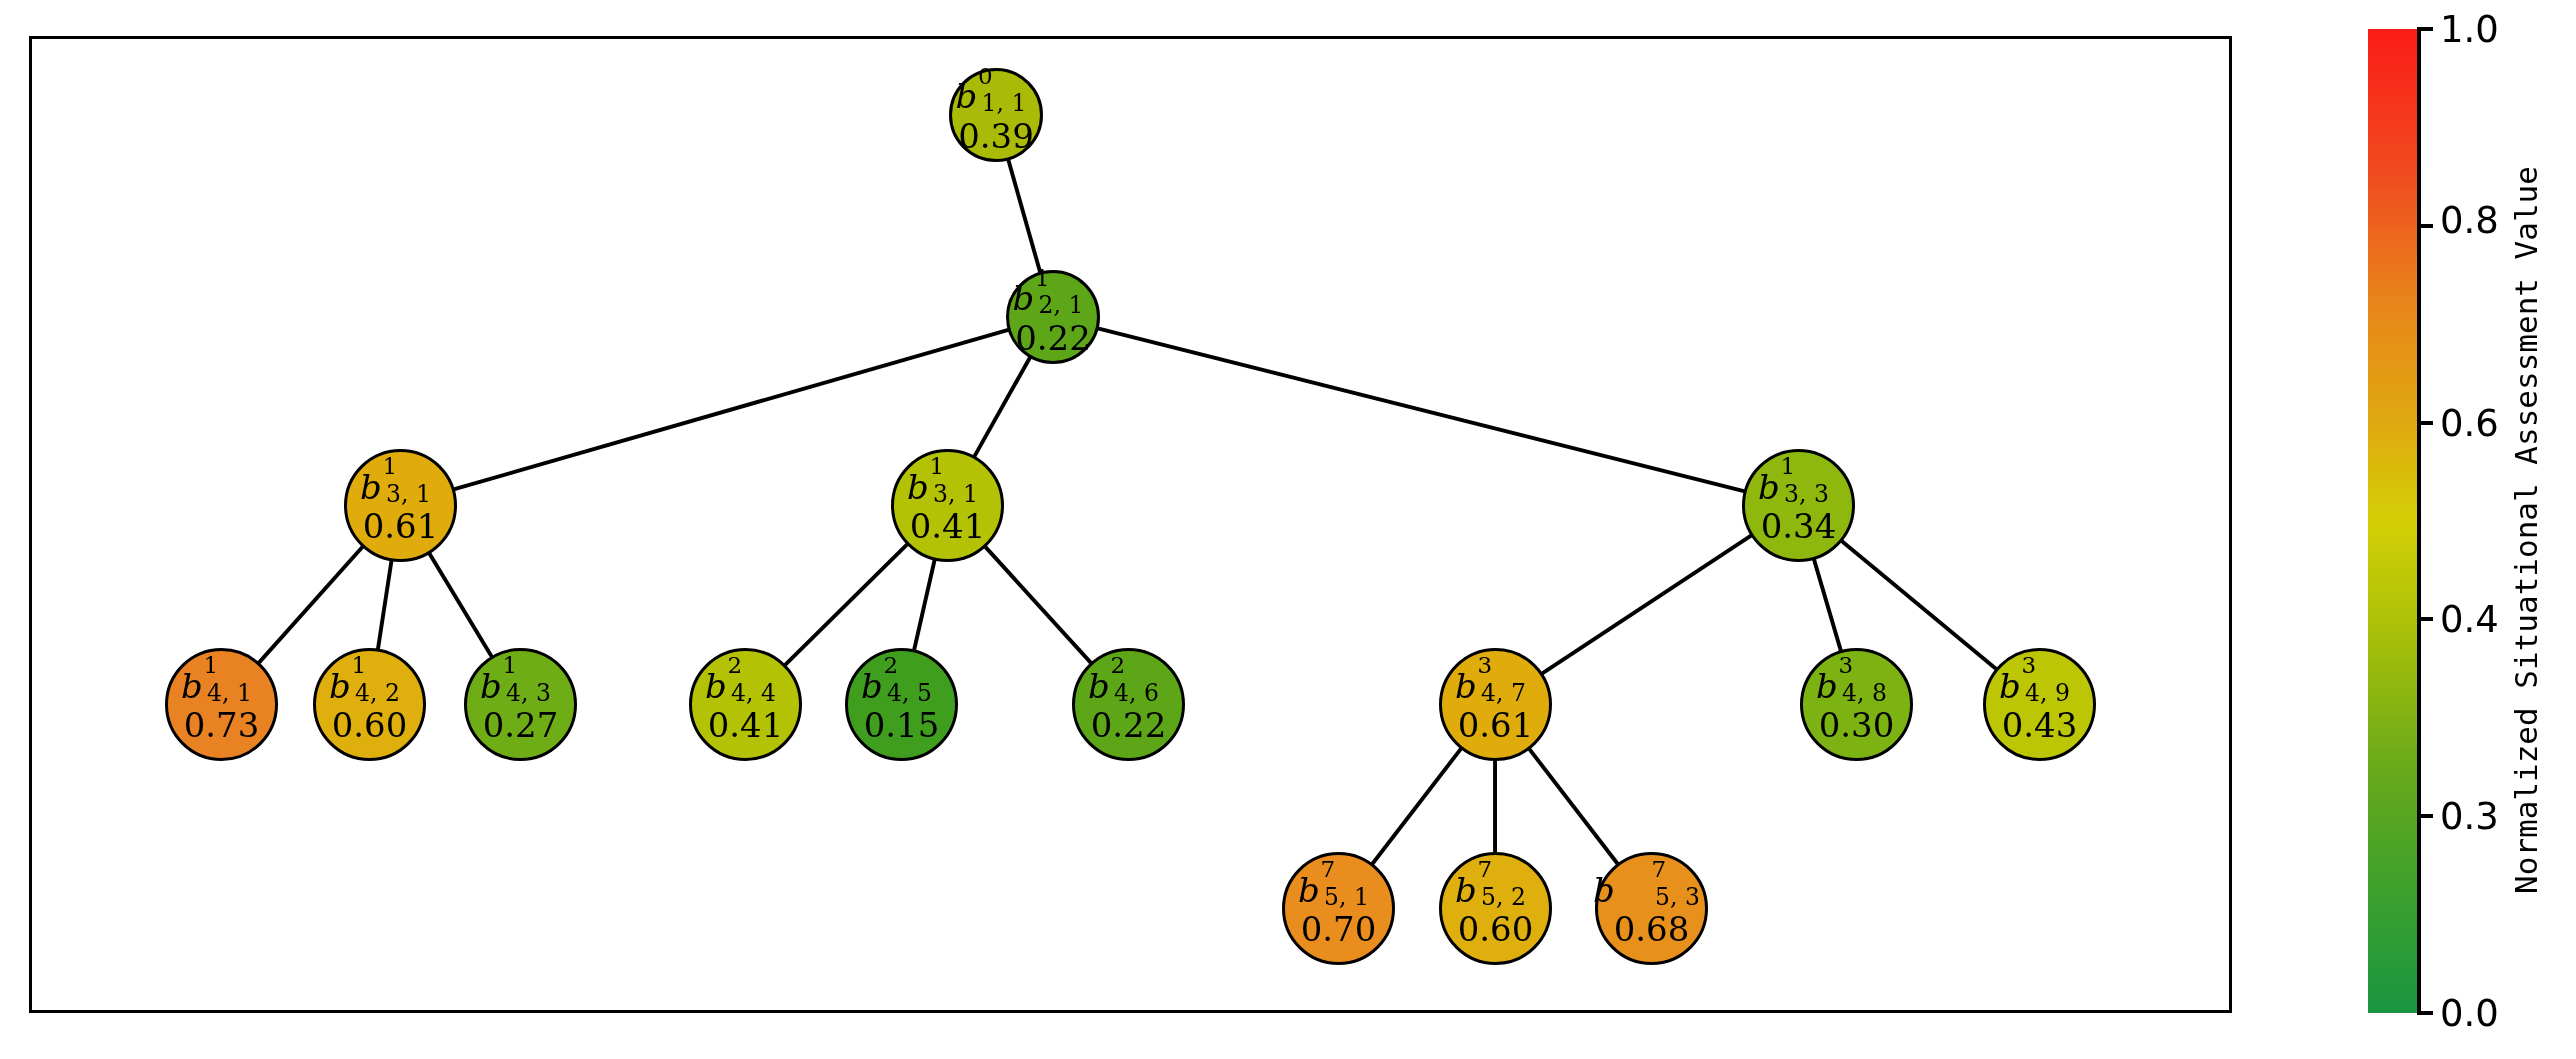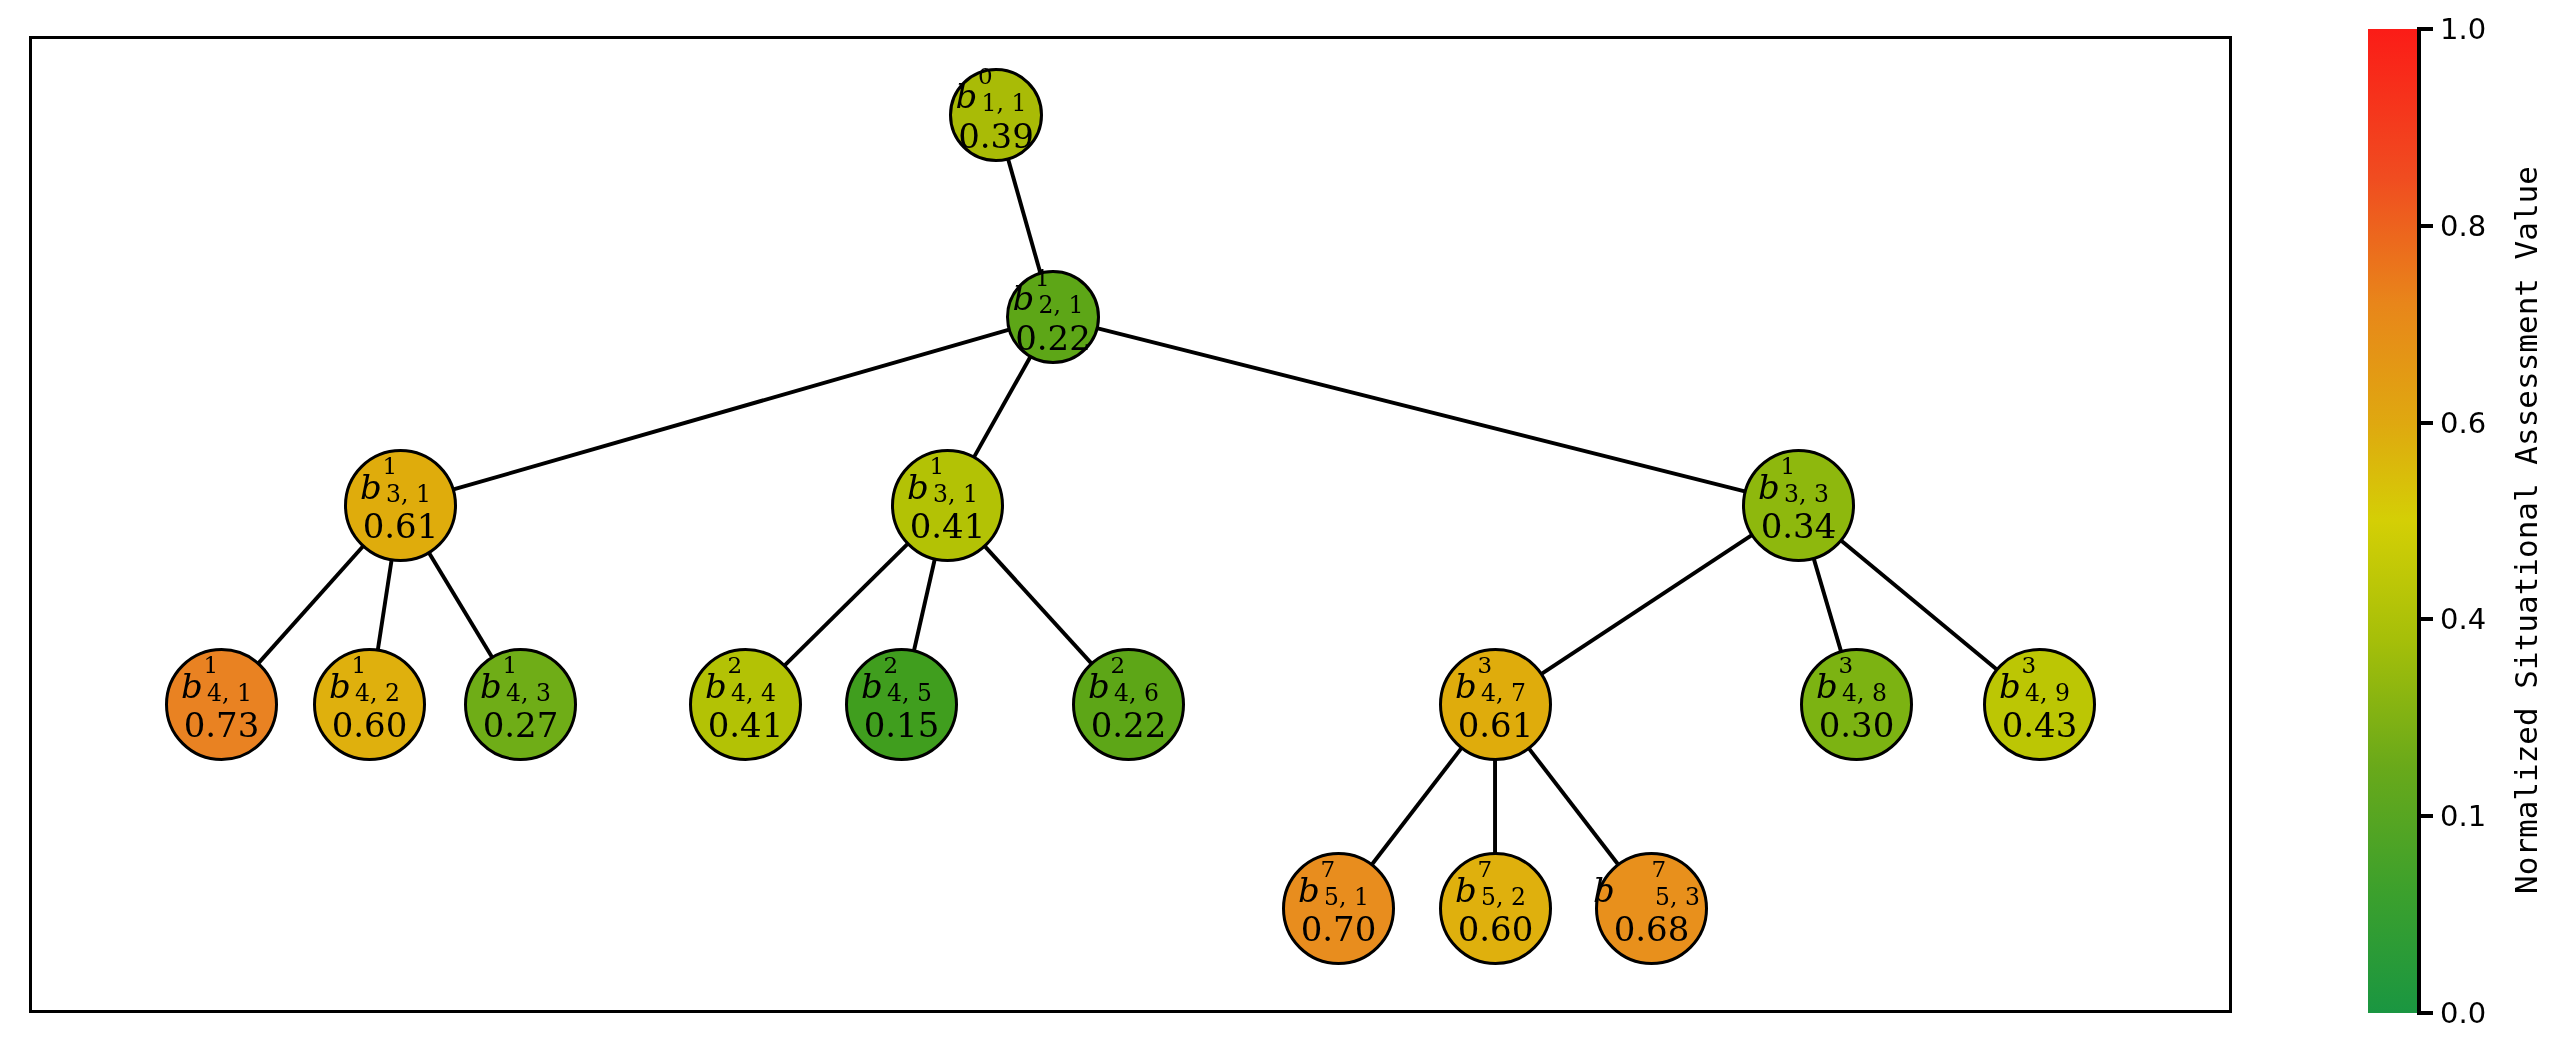--- a/index.html
+++ b/index.html
@@ -110,21 +110,21 @@
     position: absolute;
     left: 49px;
     width: 15.7px;
     height: 3.9px;
     background: #000000;
   }
   .cb-ticklabel {
     position: absolute;
     left: 72px;
     font-family: "DejaVu Sans", sans-serif;
-    font-size: 29px;
+    font-size: 37px;
     color: #000000;
     transform: translateY(-50%);
     white-space: nowrap;
   }
   #colorbar-label {
     position: absolute;
     left: 2502px;
     top: 0px;
     height: 1059px;
     width: 47px;
@@ -291,27 +291,27 @@
       </div>
     </div>
 
   <div id="colorbar-wrap">
     <div id="colorbar-gradient" style="background: linear-gradient(to top, rgb(26, 150, 65) 0%, rgb(59, 160, 45) 12%, rgb(105, 169, 26) 25%, rgb(166, 191, 9) 38%, rgb(212, 207, 5) 50%, rgb(223, 168, 16) 60%, rgb(232, 134, 26) 72%, rgb(240, 76, 32) 85%, rgb(251, 28, 23) 100%);"></div>
     <div id="colorbar-axis-line"></div>
     <div id="colorbar-ticks">
         <div class="cb-tick" style="top: -2px;"></div>
         <div class="cb-ticklabel" style="top: 0px;">1.0</div>
         <div class="cb-tick" style="top: 195px;"></div>
-        <div class="cb-ticklabel" style="top: 197px;">0.8</div>
+        <div class="cb-ticklabel" style="top: 191px;">0.8</div>
         <div class="cb-tick" style="top: 392px;"></div>
         <div class="cb-ticklabel" style="top: 394px;">0.6</div>
         <div class="cb-tick" style="top: 588px;"></div>
         <div class="cb-ticklabel" style="top: 590px;">0.4</div>
         <div class="cb-tick" style="top: 785px;"></div>
-        <div class="cb-ticklabel" style="top: 787px;">0.1</div>
+        <div class="cb-ticklabel" style="top: 787px;">0.3</div>
         <div class="cb-tick" style="top: 982px;"></div>
         <div class="cb-ticklabel" style="top: 984px;">0.0</div>
       </div>
   </div>
 
   <div id="colorbar-label">
     <span>Normalized Situational Assessment Value</span>
   </div>
 
 </div>

